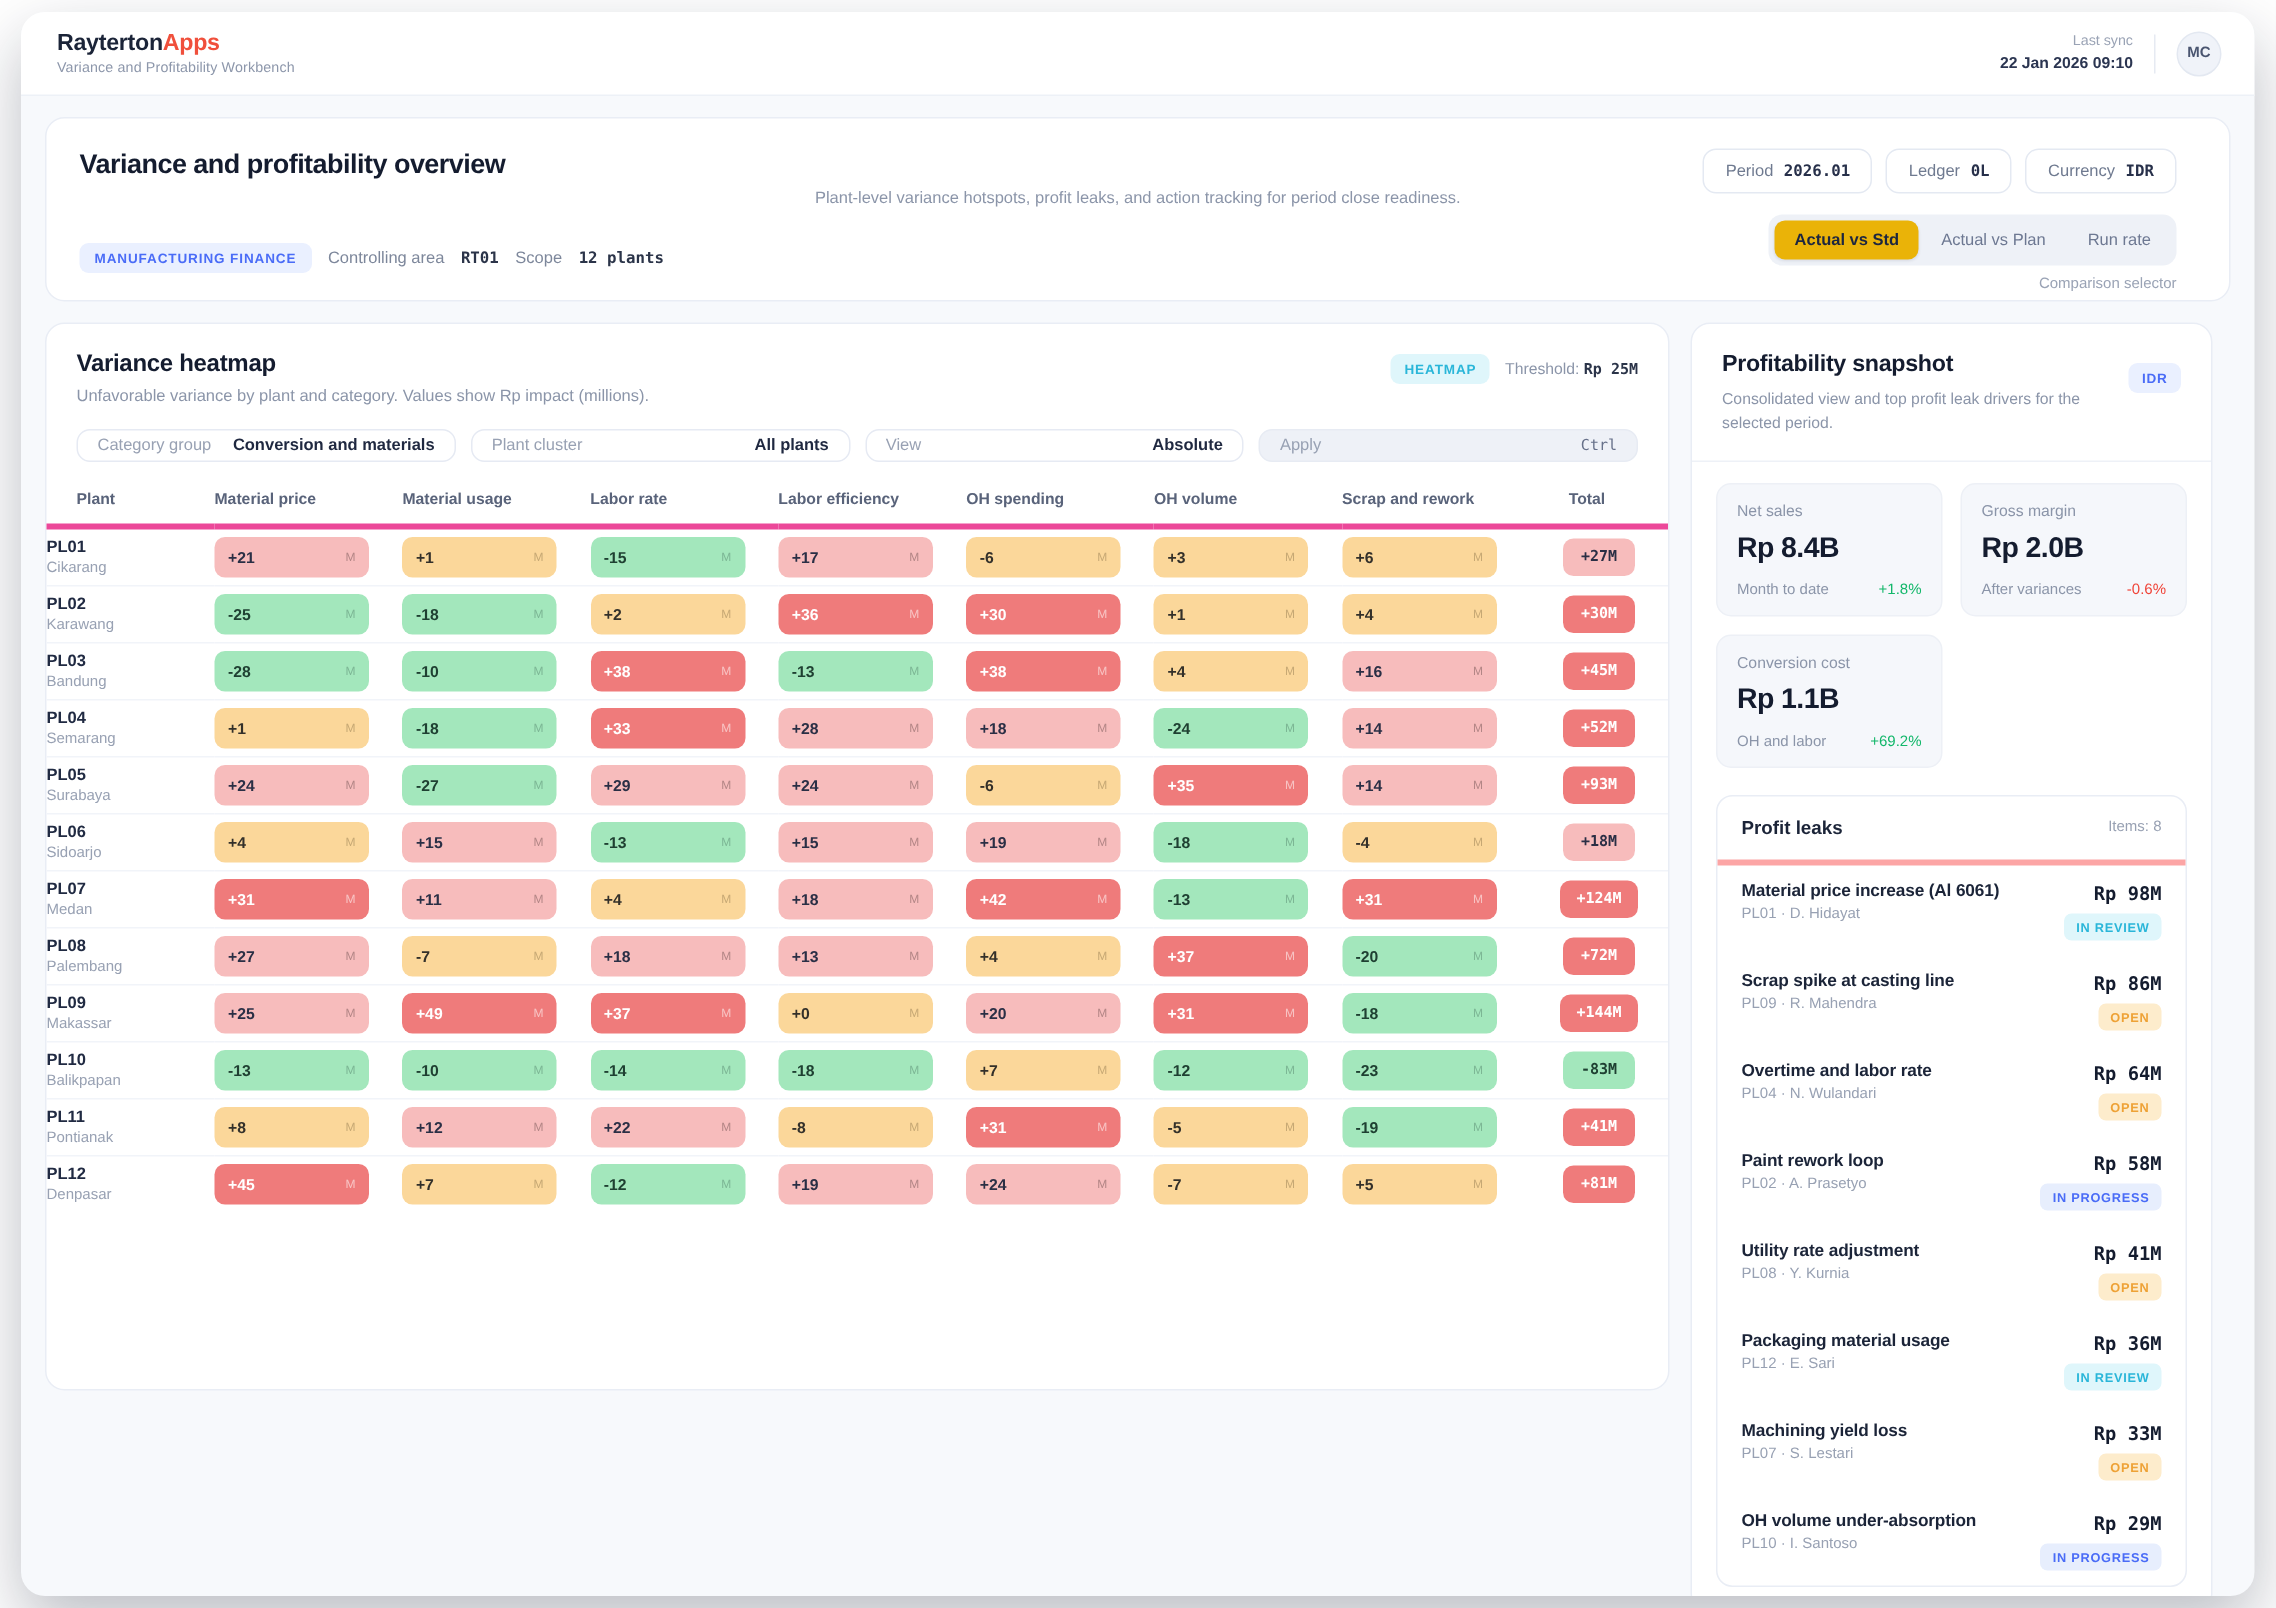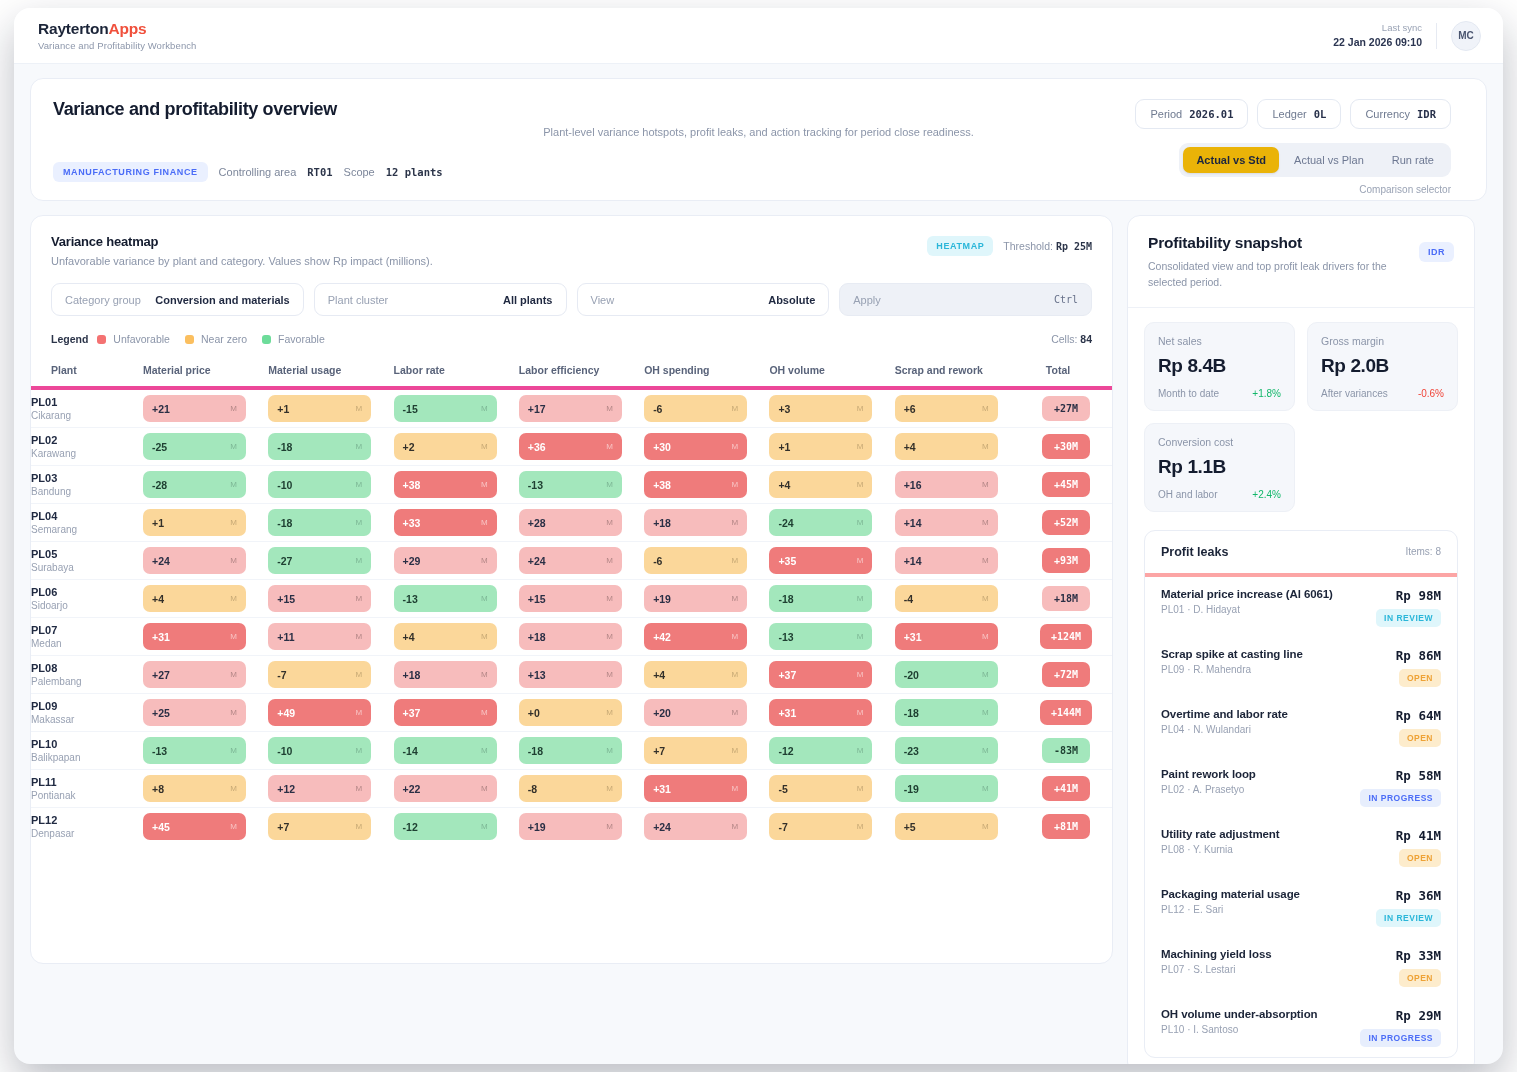--- a/index.html
+++ b/index.html
@@ -70,30 +70,30 @@
     font-size: 11px; color: #6d7892; padding: 7px 13px; border-radius: 7px; white-space: nowrap;
   }
   .seg-item.active { background: #eab308; color: #1c2640; font-weight: 700; box-shadow: 0 1px 2px rgba(20,30,60,.10); }
   .seg-cap { font-size: 10px; color: #9aa3b5; margin-top: 7px; }
   
   .main { display: flex; gap: 14px; padding: 14px 16px 16px 16px; align-items: flex-start; }
   .left { width: 1083px; }
   .right { width: 348px; }
   
   .hm-head { padding: 18px 20px 0 20px; position: relative; }
-  .hm-title { font-size: 13px; font-weight: 700; color: #141c2f; letter-spacing: -0.2px; }
+  .hm-title { font-size: 16px; font-weight: 700; color: #141c2f; letter-spacing: -0.2px; }
   .hm-sub { font-size: 11px; color: #8b95a9; margin-top: 6px; }
   .hm-badges { position: absolute; right: 20px; top: 20px; display: flex; align-items: center; gap: 10px; }
   .badge-cy { background: #dff6fb; color: #2ab6d9; font-size: 9px; font-weight: 700; letter-spacing: .6px; padding: 5px 9px; border-radius: 6px; }
   .thr { font-size: 10.5px; color: #8b95a9; }
   .thr b { font-family: "DejaVu Sans Mono", monospace; color: #2b3449; font-size: 10px; }
   .filters { display: flex; gap: 10px; padding: 16px 20px 0 20px; }
   .fld {
     flex: 1; border: 1px solid #e6eaf3; border-radius: 9px; background: #fff;
-    height: 33px; display: flex; align-items: center; justify-content: space-between;
+    height: 22px; display: flex; align-items: center; justify-content: space-between;
     padding: 0 13px;
   }
   .fld .lab { font-size: 11px; color: #98a1b3; }
   .fld .val { font-size: 11px; color: #1f2840; font-weight: 700; }
   .fld.apply { background: #eef1f7; border-color: #e7ebf3; }
   .fld.apply .val { font-family: "DejaVu Sans Mono", monospace; font-size: 10px; color: #6b7governance; }
   .fld.apply .val { color: #6b7governance; }
   .fld.apply .val { color: #67718a; font-weight: 400; }
   .legend-row { display: flex; align-items: center; justify-content: space-between; padding: 17px 20px 0 20px; }
   .legend { display: flex; align-items: center; gap: 7px; }
@@ -246,32 +246,20 @@
         <div class="fld">
           <span class="lab">View</span>
           <span class="val">Absolute</span>
         </div>
         <div class="fld apply">
           <span class="lab">Apply</span>
           <span class="val">Ctrl</span>
         </div>
       </div>
 
-      <div class="legend-row">
-        <div class="legend">
-          <span class="legend-t">Legend</span>
-          <span class="sw" style="background:#f47272"></span>
-          <span class="legend-l">Unfavorable</span>
-          <span class="sw" style="background:#fbbf5f"></span>
-          <span class="legend-l">Near zero</span>
-          <span class="sw" style="background:#6ddc9a"></span>
-          <span class="legend-l">Favorable</span>
-        </div>
-        <div class="cells-n"><span>Cells:</span> <b>84</b></div>
-      </div>
 
       <table class="hm">
         <thead>
           <tr>
             <th class="c-plant">Plant</th>
             <th>Material price</th>
             <th>Material usage</th>
             <th>Labor rate</th>
             <th>Labor efficiency</th>
             <th>OH spending</th>
@@ -895,21 +883,21 @@
             <div class="kpi-f">
               <span class="kpi-fl">After variances</span>
               <span class="kpi-fv down">-0.6%</span>
             </div>
           </div>
           <div class="kpi">
             <div class="kpi-l">Conversion cost</div>
             <div class="kpi-v">Rp 1.1B</div>
             <div class="kpi-f">
               <span class="kpi-fl">OH and labor</span>
-              <span class="kpi-fv up">+2.4%</span>
+              <span class="kpi-fv up">+69.2%</span>
             </div>
           </div>
         </div>
       <div class="leaks-card">
         <div class="leaks-head">
           <span class="leaks-t">Profit leaks</span>
           <span class="leaks-n">Items: 8</span>
         </div>
         <div id="leak-list">
             <div class="leak">

